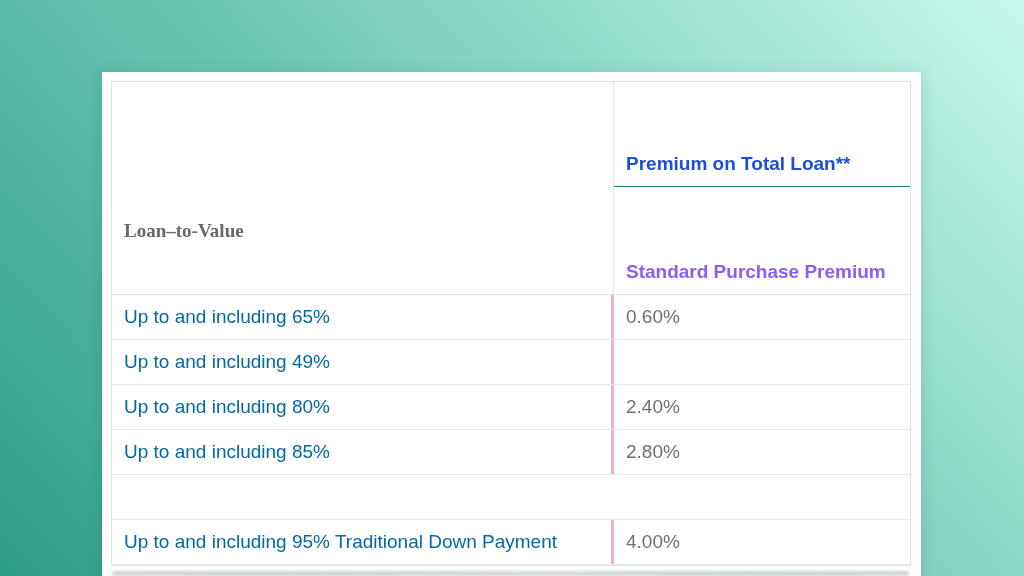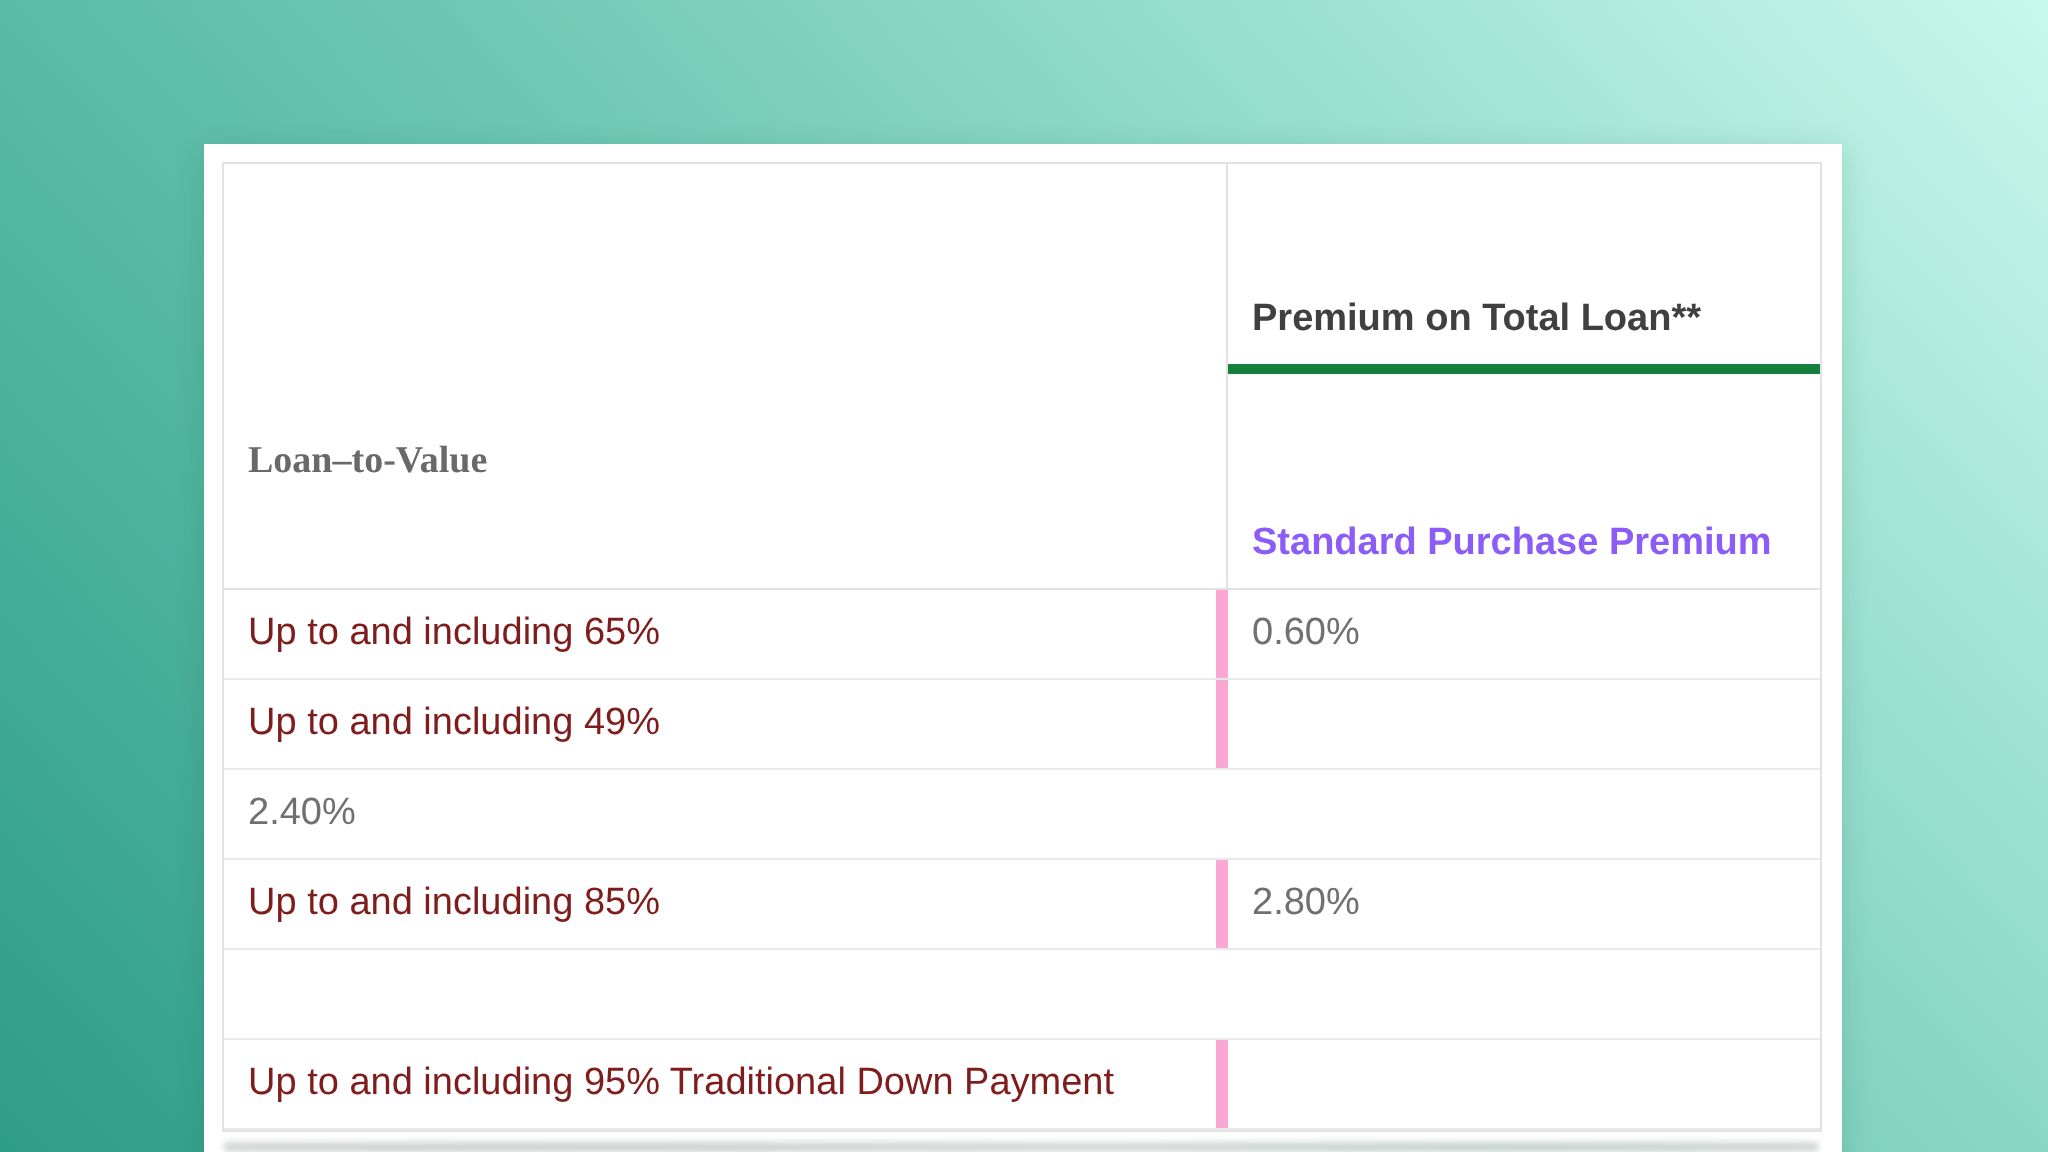--- a/index.html
+++ b/index.html
@@ -48,50 +48,50 @@
     color: #696969;
     white-space: nowrap;
     font-family: Liberation Serif, serif;
   }
 
   .th-right { flex: 1; display: flex; flex-direction: column; }
 
   .th-group {
     height: 105px;
     box-sizing: border-box;
-    border-bottom: 5px solid #15803d;
+    border-bottom: 1px solid #15803d;
     display: flex;
     align-items: flex-end;
     padding: 0 8px 11px 12px;
     font-weight: 700;
-    color: #404040;
+    color: #1d4ed8;
     white-space: nowrap;
   }
 
   .th-sub {
     flex: 1;
     display: flex;
     align-items: flex-end;
     padding: 0 8px 11px 12px;
     font-weight: 700;
     color: #8b5cf6;
     white-space: nowrap;
   }
 
   .row { display: flex; height: 45px; border-bottom: 1px solid #e9e9e9; box-sizing: border-box; }
 
   .td-ltv {
     width: 502px;
     box-sizing: border-box;
-    border-right: 6px solid #f9a8d4;
+    border-right: 3px solid #f9a8d4;
     display: flex;
     align-items: center;
     padding-left: 12px;
     white-space: nowrap;
-    color: #7f1d1d;
+    color: #0369a1;
   }
 
   .td-premium {
     flex: 1;
     display: flex;
     align-items: center;
     padding-left: 12px;
     color: #707070;
   }
 
@@ -126,33 +126,35 @@
   <div class="row">
     <div class="td-ltv">Up to and including 65%</div>
     <div class="td-premium">0.60%</div>
   </div>
 
   <div class="row">
     <div class="td-ltv">Up to and including 49%</div>
   </div>
 
   <div class="row">
+    <div class="td-ltv">Up to and including 80%</div>
     <div class="td-premium">2.40%</div>
   </div>
 
   <div class="row">
     <div class="td-ltv">Up to and including 85%</div>
     <div class="td-premium">2.80%</div>
   </div>
 
   <div class="row">
   </div>
 
   <div class="row">
     <div class="td-ltv">Up to and including 95% Traditional Down Payment</div>
+    <div class="td-premium">4.00%</div>
   </div>
 </div>
 
     </div>
   </div>
 
   <div class="cutoff-strip"></div>
 
 </div>
 

